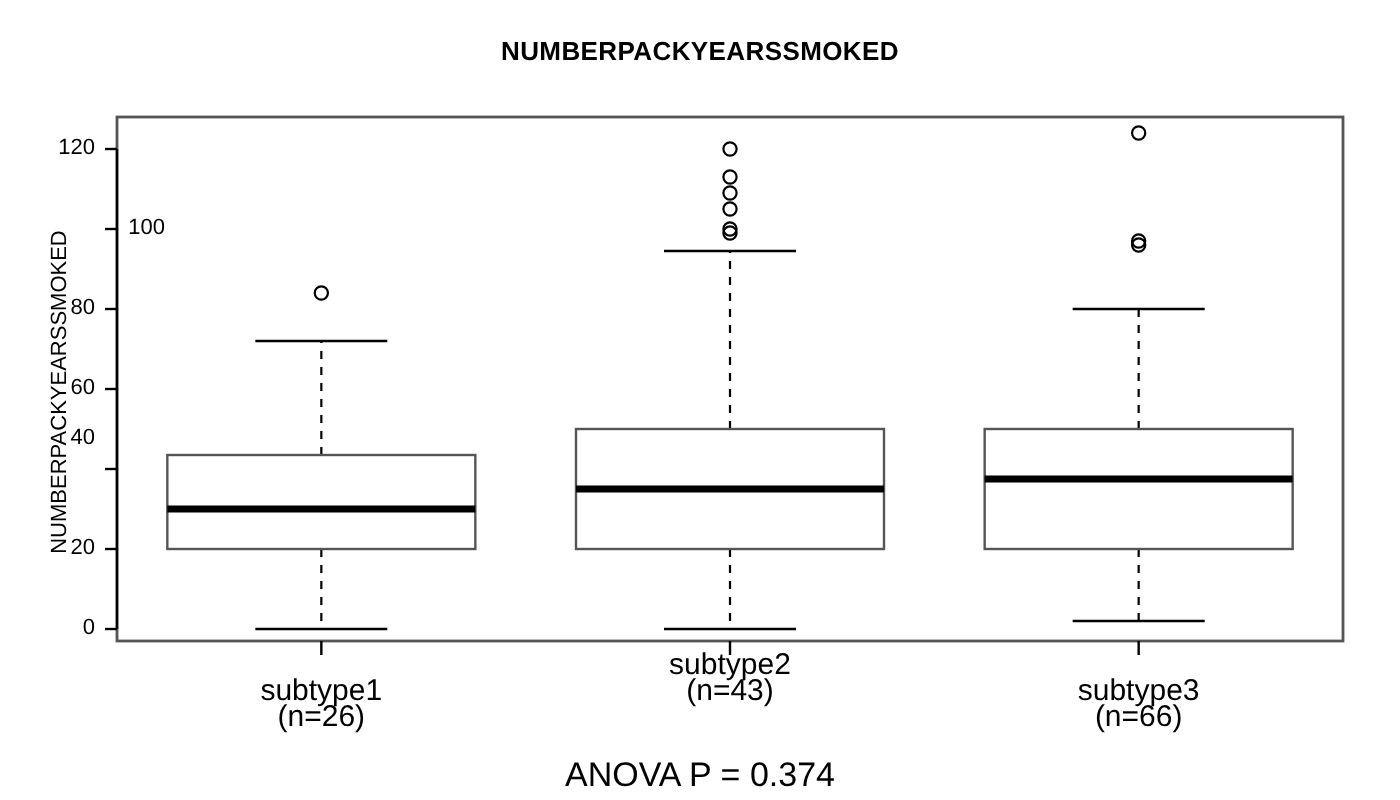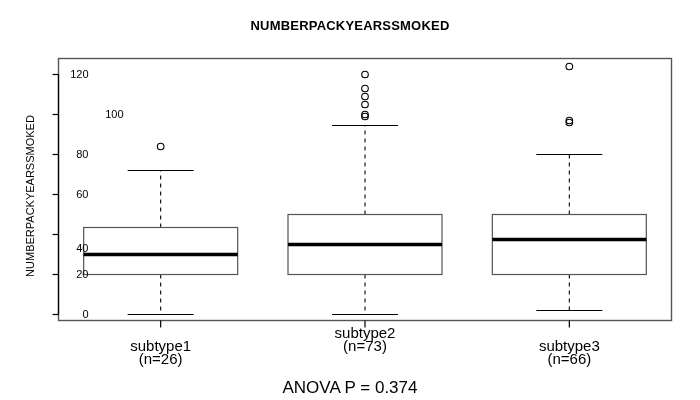--- a/index.html
+++ b/index.html
@@ -23,21 +23,20 @@
   #anova-note{
     left:0;width:700px;top:378px;text-align:center;font-size:17px;
   }
   .grp-label{
     position:absolute;text-align:center;font-size:15px;color:#000;
     line-height:13px;white-space:nowrap;
   }
   .ytick-label{
     position:absolute;text-align:right;font-size:11px;color:#000;
     white-space:nowrap;
-    margin-left:41px;
   }
   svg{position:absolute;left:0;top:0;}
 </style>
 </head>
 <body>
 
 <div id="plot-root">
 
   <div class="txt" id="chart-title">NUMBERPACKYEARSSMOKED</div>
 
@@ -98,34 +97,34 @@
           <circle cx="569.3333333333334" cy="66.5" r="3.3" fill="none" stroke="#000000" stroke-width="1.1"></circle>
           <circle cx="569.3333333333334" cy="120.5" r="3.3" fill="none" stroke="#000000" stroke-width="1.1"></circle>
           <circle cx="569.3333333333334" cy="122.5" r="3.3" fill="none" stroke="#000000" stroke-width="1.1"></circle>
         </g>
       </g>
   </svg>
 
   <div id="ytick-labels">
       <div class="ytick-label" style="left: 0px; width: 47.5px; top: 307.5px;">0</div>
       <div class="ytick-label" style="left: 0px; width: 47.5px; top: 267.5px;">20</div>
-      <div class="ytick-label" style="left: 0px; width: 47.5px; top: 242px;">40</div>
+      <div class="ytick-label" style="left: 0px; width: 47.5px; top: 213px;">40</div>
       <div class="ytick-label" style="left: 0px; width: 47.5px; top: 187.5px;">60</div>
       <div class="ytick-label" style="left: 0px; width: 47.5px; top: 147.5px;">80</div>
       <div class="ytick-label" style="left: 0px; width: 47.5px; top: 107.5px; padding-left: 35px;">100</div>
       <div class="ytick-label" style="left: 0px; width: 47.5px; top: 67.5px;">120</div>
     </div>
   <div id="group-labels">
       <div class="grp-label" style="left: 90.6667px; width: 140px; top: 338.5px;">
         <div>subtype1</div>
         <div>(n=26)</div>
       </div>
       <div class="grp-label" style="left: 295px; width: 140px; top: 326px;">
         <div>subtype2</div>
-        <div>(n=73)</div>
+        <div>(n=43)</div>
       </div>
       <div class="grp-label" style="left: 499.333px; width: 140px; top: 338.5px;">
         <div>subtype3</div>
         <div>(n=66)</div>
       </div>
     </div>
 
 </div>
 
 </body></html>

